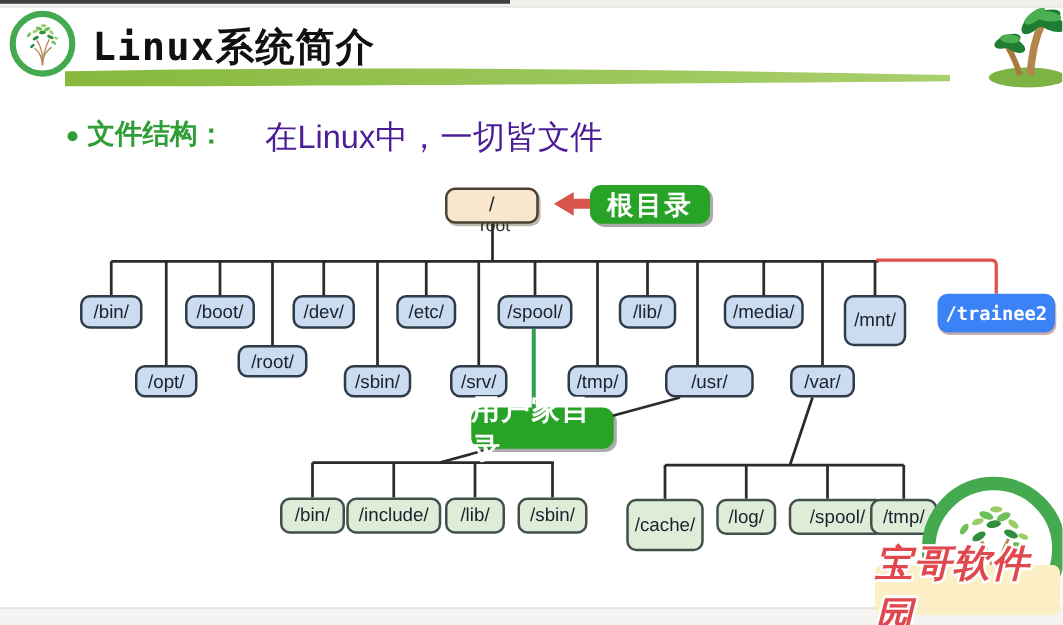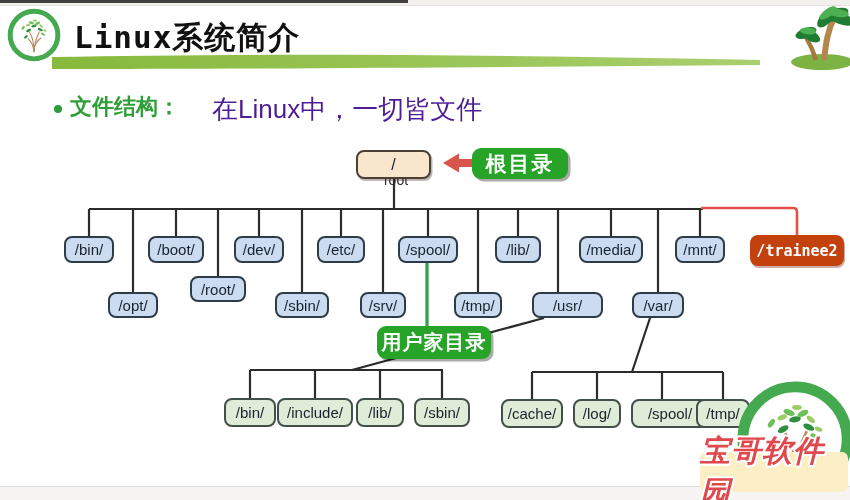--- a/index.html
+++ b/index.html
@@ -22,28 +22,28 @@
 
   
   .lines{left:0;top:0;width:850px;height:500px;pointer-events:none;}
   .root-label{left:366px;top:128px;width:60px;text-align:center;font-size:14px;color:#2b2b2b;margin-top:44px;}
   .node{box-sizing:border-box;border:2px solid #2e3b49;border-radius:8px;background:#ccdcf0;
         text-align:center;font-size:15px;color:#18222e;display:flex;align-items:center;justify-content:center;}
   .blue{background:#ccdcf0;border-color:#2e3b49;}
   .greenbox{background:#dfecd7;border-color:#41504a;}
   .root-box{left:356px;top:150px;width:75px;height:29px;background:#f8e7cd;border-color:#4a4036;
         box-shadow:1.5px 2px 0 rgba(70,50,30,.35);font-size:16px;}
-  .redbox{left:750px;top:235px;width:94px;height:31px;background:#c2410c;border:none;border-radius:8px;
+  .redbox{left:750px;top:235px;width:94px;height:31px;background:#3b82f6;border:none;border-radius:8px;
         color:#fff;font-family:"DejaVu Sans Mono","Liberation Mono",monospace;font-weight:700;font-size:15px;
         display:flex;align-items:center;justify-content:center;box-shadow:1px 2px 0 rgba(120,20,10,.35);}
   .gbtn{background:#27a327;border-radius:9px;color:#fff;font-weight:700;
         display:flex;align-items:center;justify-content:center;
         box-shadow:2.5px 2.5px 0 rgba(0,0,0,.33);}
   .btn-root{left:472px;top:148px;width:96px;height:31px;font-size:21px;letter-spacing:2px;}
-  .btn-home{left:377px;top:326px;width:114px;height:33px;font-size:20px;letter-spacing:1px;z-index:5;}
+  .btn-home{left:377px;top:326px;width:114px;height:33px;font-size:23px;letter-spacing:1px;z-index:5;}
 
   
   .footer-logo{left:736px;top:380px;width:118px;height:118px;}
   .watermark{left:700px;top:452px;width:148px;height:40px;background:#fceec5;border-radius:6px;z-index:9;
         display:flex;align-items:center;font-style:italic;}
   .watermark span{font-size:30px;font-weight:800;color:#e0484d;letter-spacing:1px;
         text-shadow:-2px 0 0 #fff,2px 0 0 #fff,0 -2px 0 #fff,0 2px 0 #fff,
                     -1.5px -1.5px 0 #fff,1.5px -1.5px 0 #fff,-1.5px 1.5px 0 #fff,1.5px 1.5px 0 #fff;}
   .bottom-strip{left:0;top:486px;width:850px;height:14px;background:#f5f4f2;border-top:1px solid #dddcd8;}
 </style>
@@ -159,39 +159,39 @@
 <div class="abs node root-box">/</div>
 <div class="abs gbtn btn-root">根目录</div>
 
 <div class="abs node blue" style="left:64px;top:236px;width:50px;height:27px">/bin/</div>
 <div class="abs node blue" style="left:148px;top:236px;width:56px;height:27px">/boot/</div>
 <div class="abs node blue" style="left:234px;top:236px;width:50px;height:27px">/dev/</div>
 <div class="abs node blue" style="left:317px;top:236px;width:48px;height:27px">/etc/</div>
 <div class="abs node blue" style="left:398px;top:236px;width:60px;height:27px">/spool/</div>
 <div class="abs node blue" style="left:495px;top:236px;width:46px;height:27px">/lib/</div>
 <div class="abs node blue" style="left:579px;top:236px;width:64px;height:27px">/media/</div>
-<div class="abs node blue" style="left:675px;top:236px;width:50px;height:27px">/mnt/</div>
+<div class="abs node blue" style="left:675px;top:236px;width:50px;height:41px">/mnt/</div>
 <div class="abs redbox">/trainee2</div>
 
 <div class="abs node blue" style="left:108px;top:292px;width:50px;height:26px">/opt/</div>
 <div class="abs node blue" style="left:190px;top:276px;width:56px;height:26px">/root/</div>
 <div class="abs node blue" style="left:275px;top:292px;width:54px;height:26px">/sbin/</div>
 <div class="abs node blue" style="left:360px;top:292px;width:46px;height:26px">/srv/</div>
 <div class="abs node blue" style="left:454px;top:292px;width:48px;height:26px">/tmp/</div>
 <div class="abs node blue" style="left:532px;top:292px;width:71px;height:26px">/usr/</div>
 <div class="abs node blue" style="left:632px;top:292px;width:52px;height:26px">/var/</div>
 
 <div class="abs gbtn btn-home">用户家目录</div>
 
 <div class="abs node greenbox" style="left:224px;top:398px;width:52px;height:29px">/bin/</div>
 <div class="abs node greenbox" style="left:277px;top:398px;width:76px;height:29px">/include/</div>
 <div class="abs node greenbox" style="left:356px;top:398px;width:48px;height:29px">/lib/</div>
 <div class="abs node greenbox" style="left:414px;top:398px;width:56px;height:29px">/sbin/</div>
 
-<div class="abs node greenbox" style="left:501px;top:399px;width:62px;height:29px">/cache/</div>
+<div class="abs node greenbox" style="left:501px;top:399px;width:62px;height:42px">/cache/</div>
 <div class="abs node greenbox" style="left:573px;top:399px;width:48px;height:29px">/log/</div>
 <div class="abs node greenbox" style="left:631px;top:399px;width:78px;height:29px">/spool/</div>
 <div class="abs node greenbox" style="left:696px;top:399px;width:54px;height:29px">/tmp/</div>
 
 <svg class="abs footer-logo" viewBox="0 0 120 120">
   <circle cx="60" cy="60" r="53" fill="#ffffff" stroke="#44a94f" stroke-width="11"></circle>
   <g stroke="#b58a5a" stroke-width="2.5" fill="none">
     <path d="M60,98 C60,76 58,66 50,54"></path>
       <path d="M60,98 C61,78 65,66 72,52"></path>
     <path d="M60,98 C59,82 54,74 46,68"></path>

